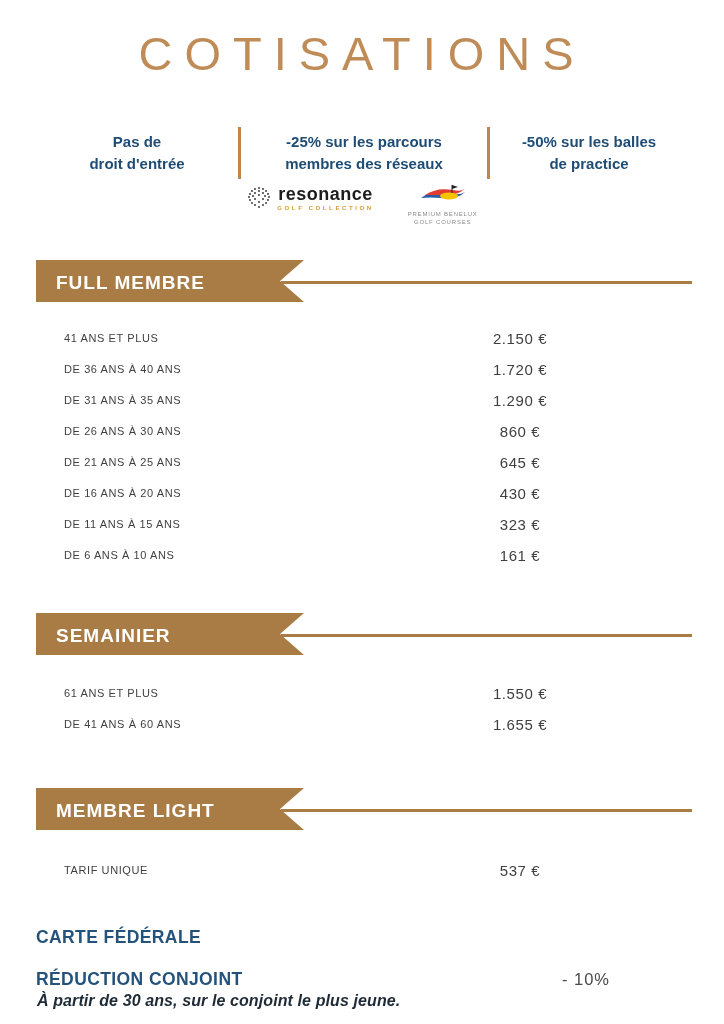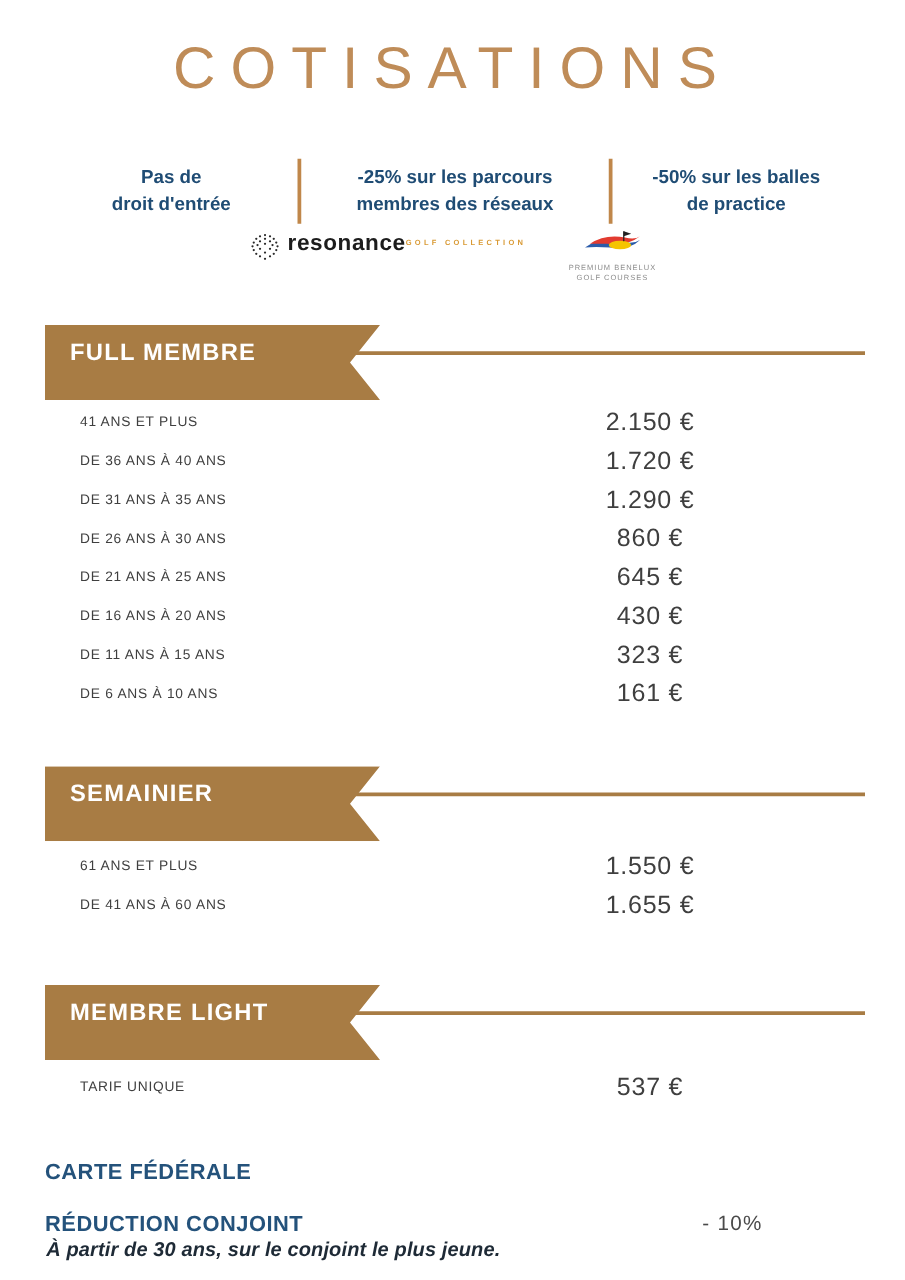--- a/index.html
+++ b/index.html
@@ -24,45 +24,45 @@
   .benefit.b1{width:202px;}
   .benefit.b2{width:246px;}
   .benefit.b3{width:198px;}
   .benefit-sep{width:3px;height:52px;background:#c0874a;flex:none;}
   
   .logos{
     position:absolute;top:184px;left:0;width:724px;height:46px;
     display:flex;justify-content:center;align-items:flex-start;gap:34px;
   }
   .logo-resonance{display:flex;align-items:flex-start;gap:5px;}
-  .logo-res-text{display:flex;flex-direction:row;align-items:center;}
+  .logo-res-text{display:flex;flex-direction:column;align-items:center;}
   .logo-res-name{font-size:18px;font-weight:bold;color:#1c1c1c;letter-spacing:.5px;line-height:20px;}
   .logo-res-sub{font-size:6px;font-weight:bold;letter-spacing:2.6px;color:#d99a35;margin-top:1px;}
   .logo-premium{display:flex;flex-direction:column;align-items:center;}
   .logo-prem-text{font-size:6px;color:#8c8c8c;letter-spacing:.8px;text-align:center;line-height:8px;margin-top:2px;}
   
   .banner{
-    position:absolute;left:36px;width:268px;height:60px;background:#a87c44;
+    position:absolute;left:36px;width:268px;height:42px;background:#a87c44;
     clip-path:polygon(0 0,100% 0,calc(100% - 24px) 50%,100% 100%,0 100%);
     color:#ffffff;font-weight:bold;font-size:19px;letter-spacing:1px;
     line-height:45px;padding-left:20px;box-sizing:border-box;
   }
   .banner-line{
     position:absolute;left:281px;width:411px;height:3px;background:#a87c44;
   }
   
   .rows{position:absolute;left:36px;width:652px;}
   .row{position:relative;height:31px;}
   .row-label{
     position:absolute;left:28px;top:0;line-height:31px;
     font-size:11px;color:#3f3f3f;letter-spacing:.6px;
   }
   .row-price{
     position:absolute;left:394px;width:180px;top:0;line-height:31px;
-    text-align:center;font-size:20px;color:#3f3f3f;letter-spacing:.6px;
+    text-align:center;font-size:15px;color:#3f3f3f;letter-spacing:.6px;
   }
   
   .blue-label{
     position:absolute;left:36px;color:#24527b;font-weight:bold;
     font-size:17.5px;letter-spacing:.4px;line-height:22px;
   }
   .carte-values{
     position:absolute;left:354px;top:926px;display:flex;align-items:center;
     gap:14px;font-size:16.5px;color:#4a4a4a;letter-spacing:1px;line-height:22px;
   }

